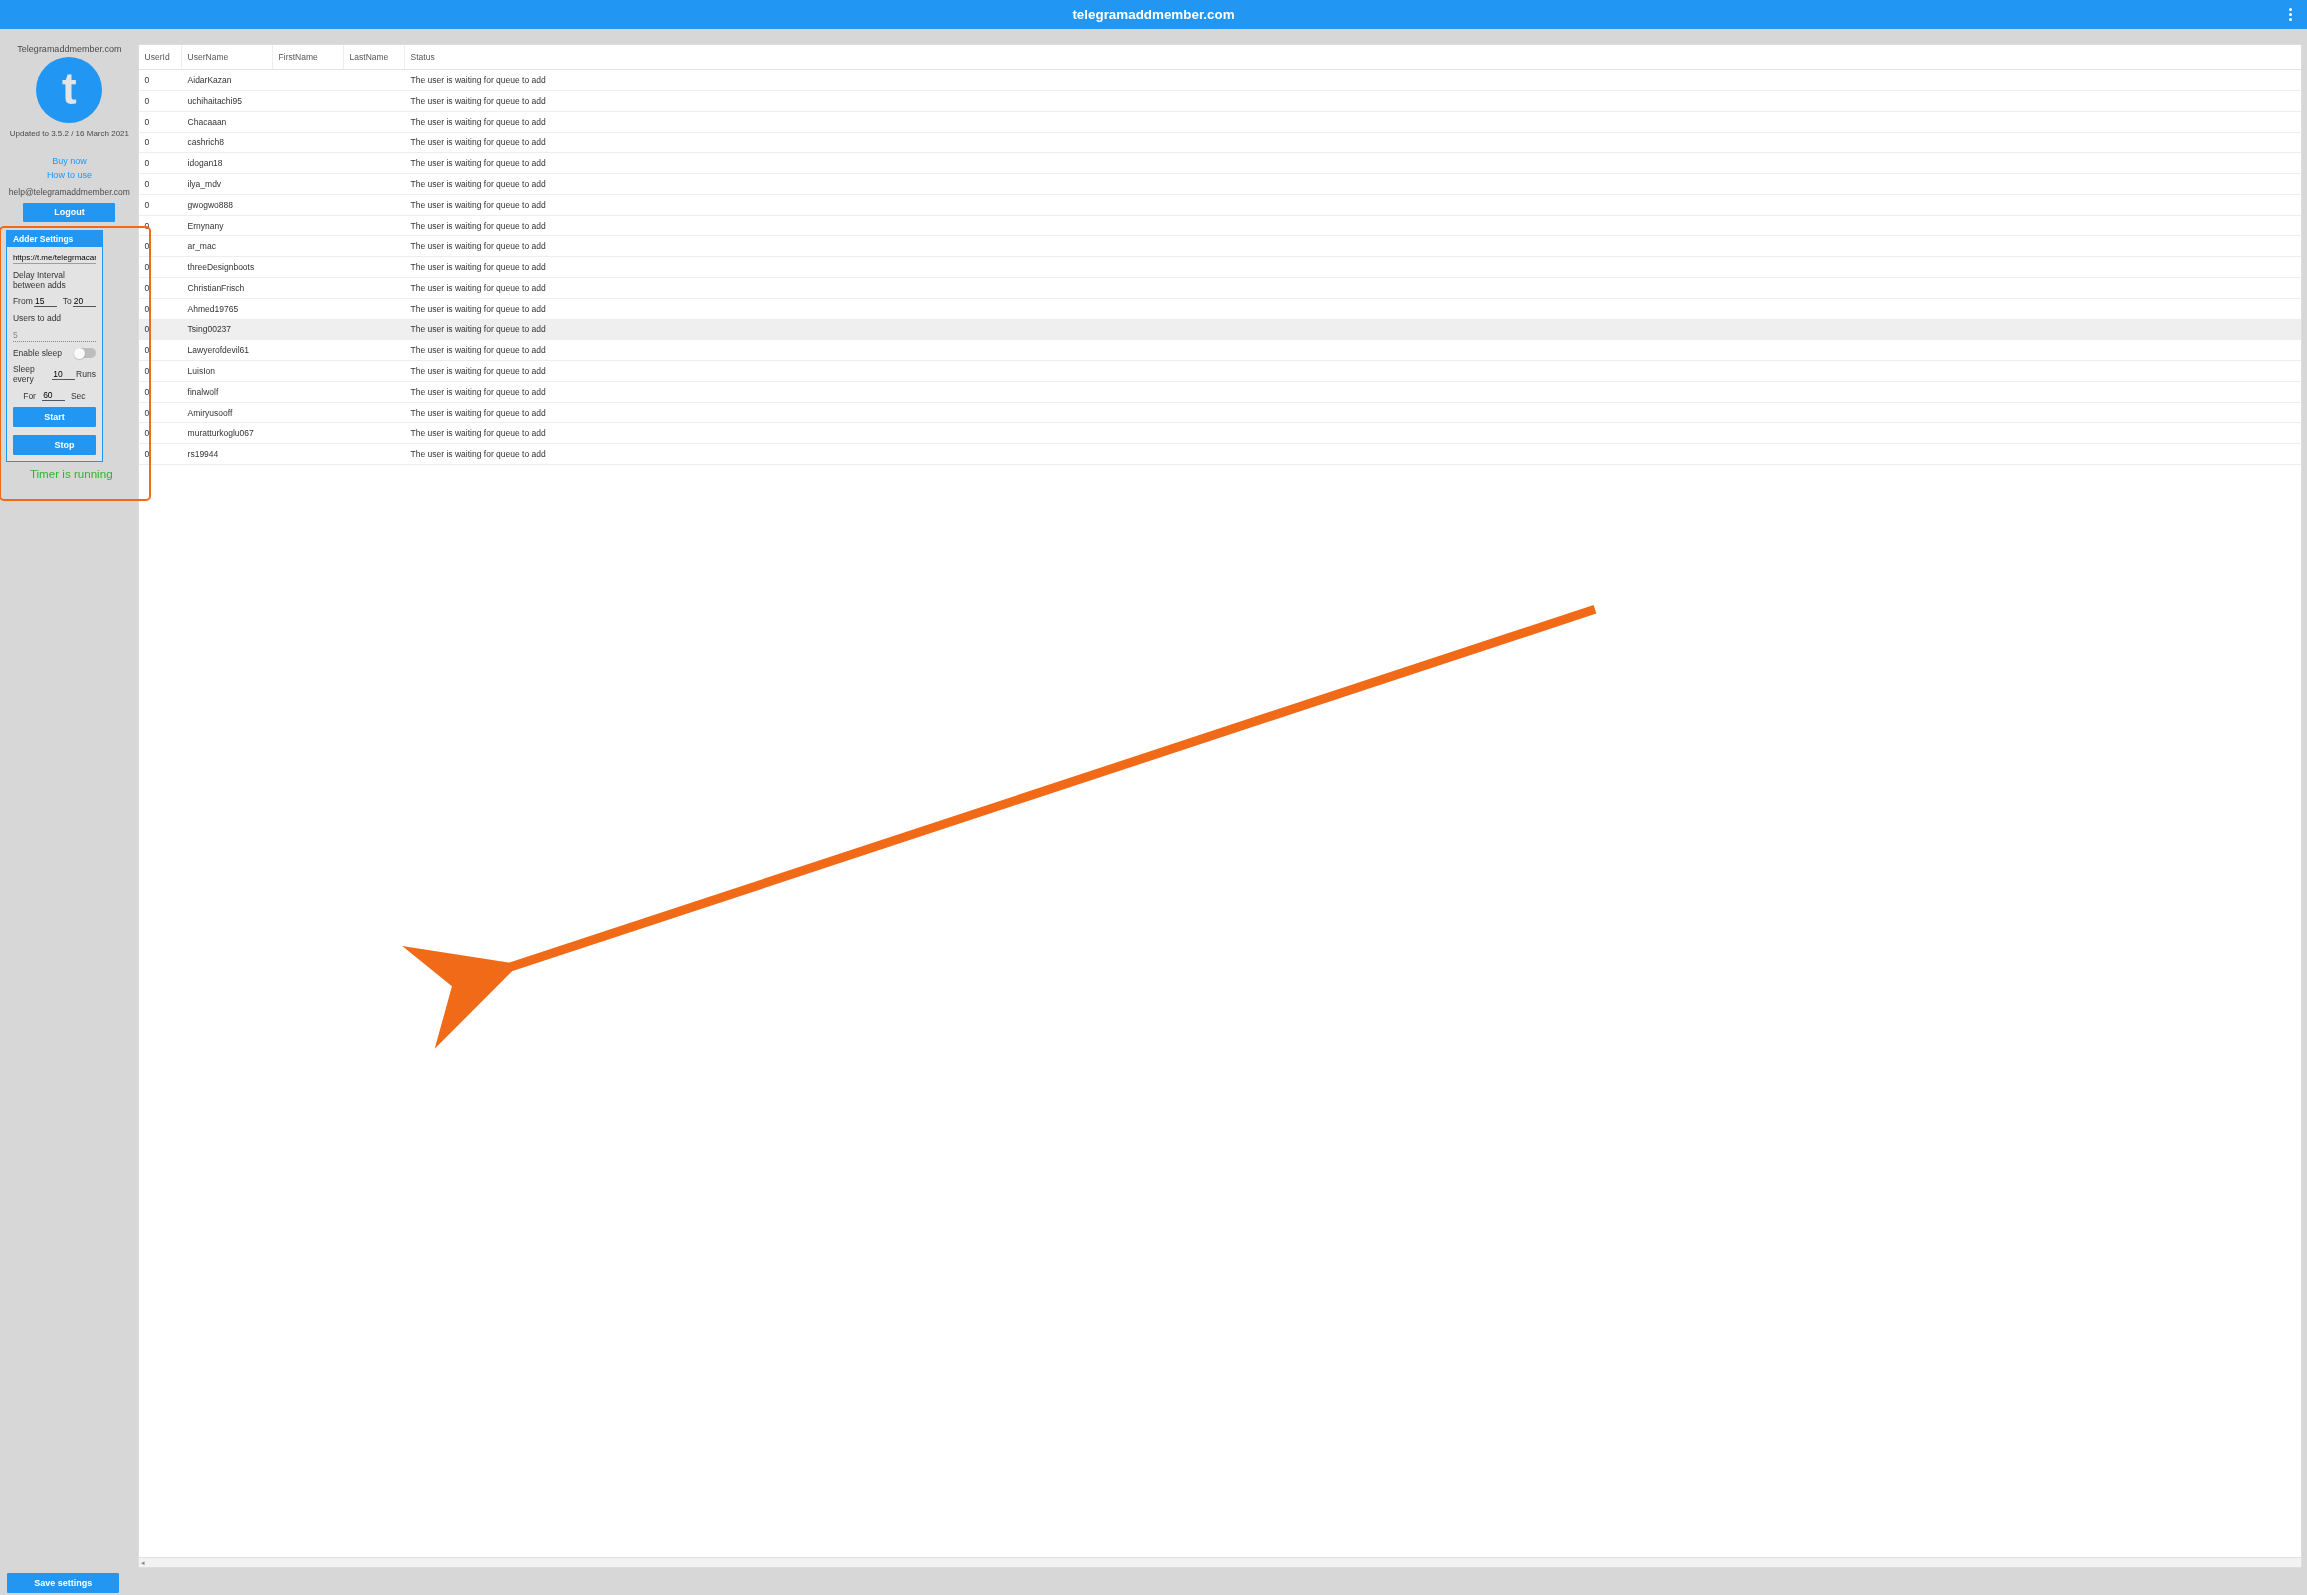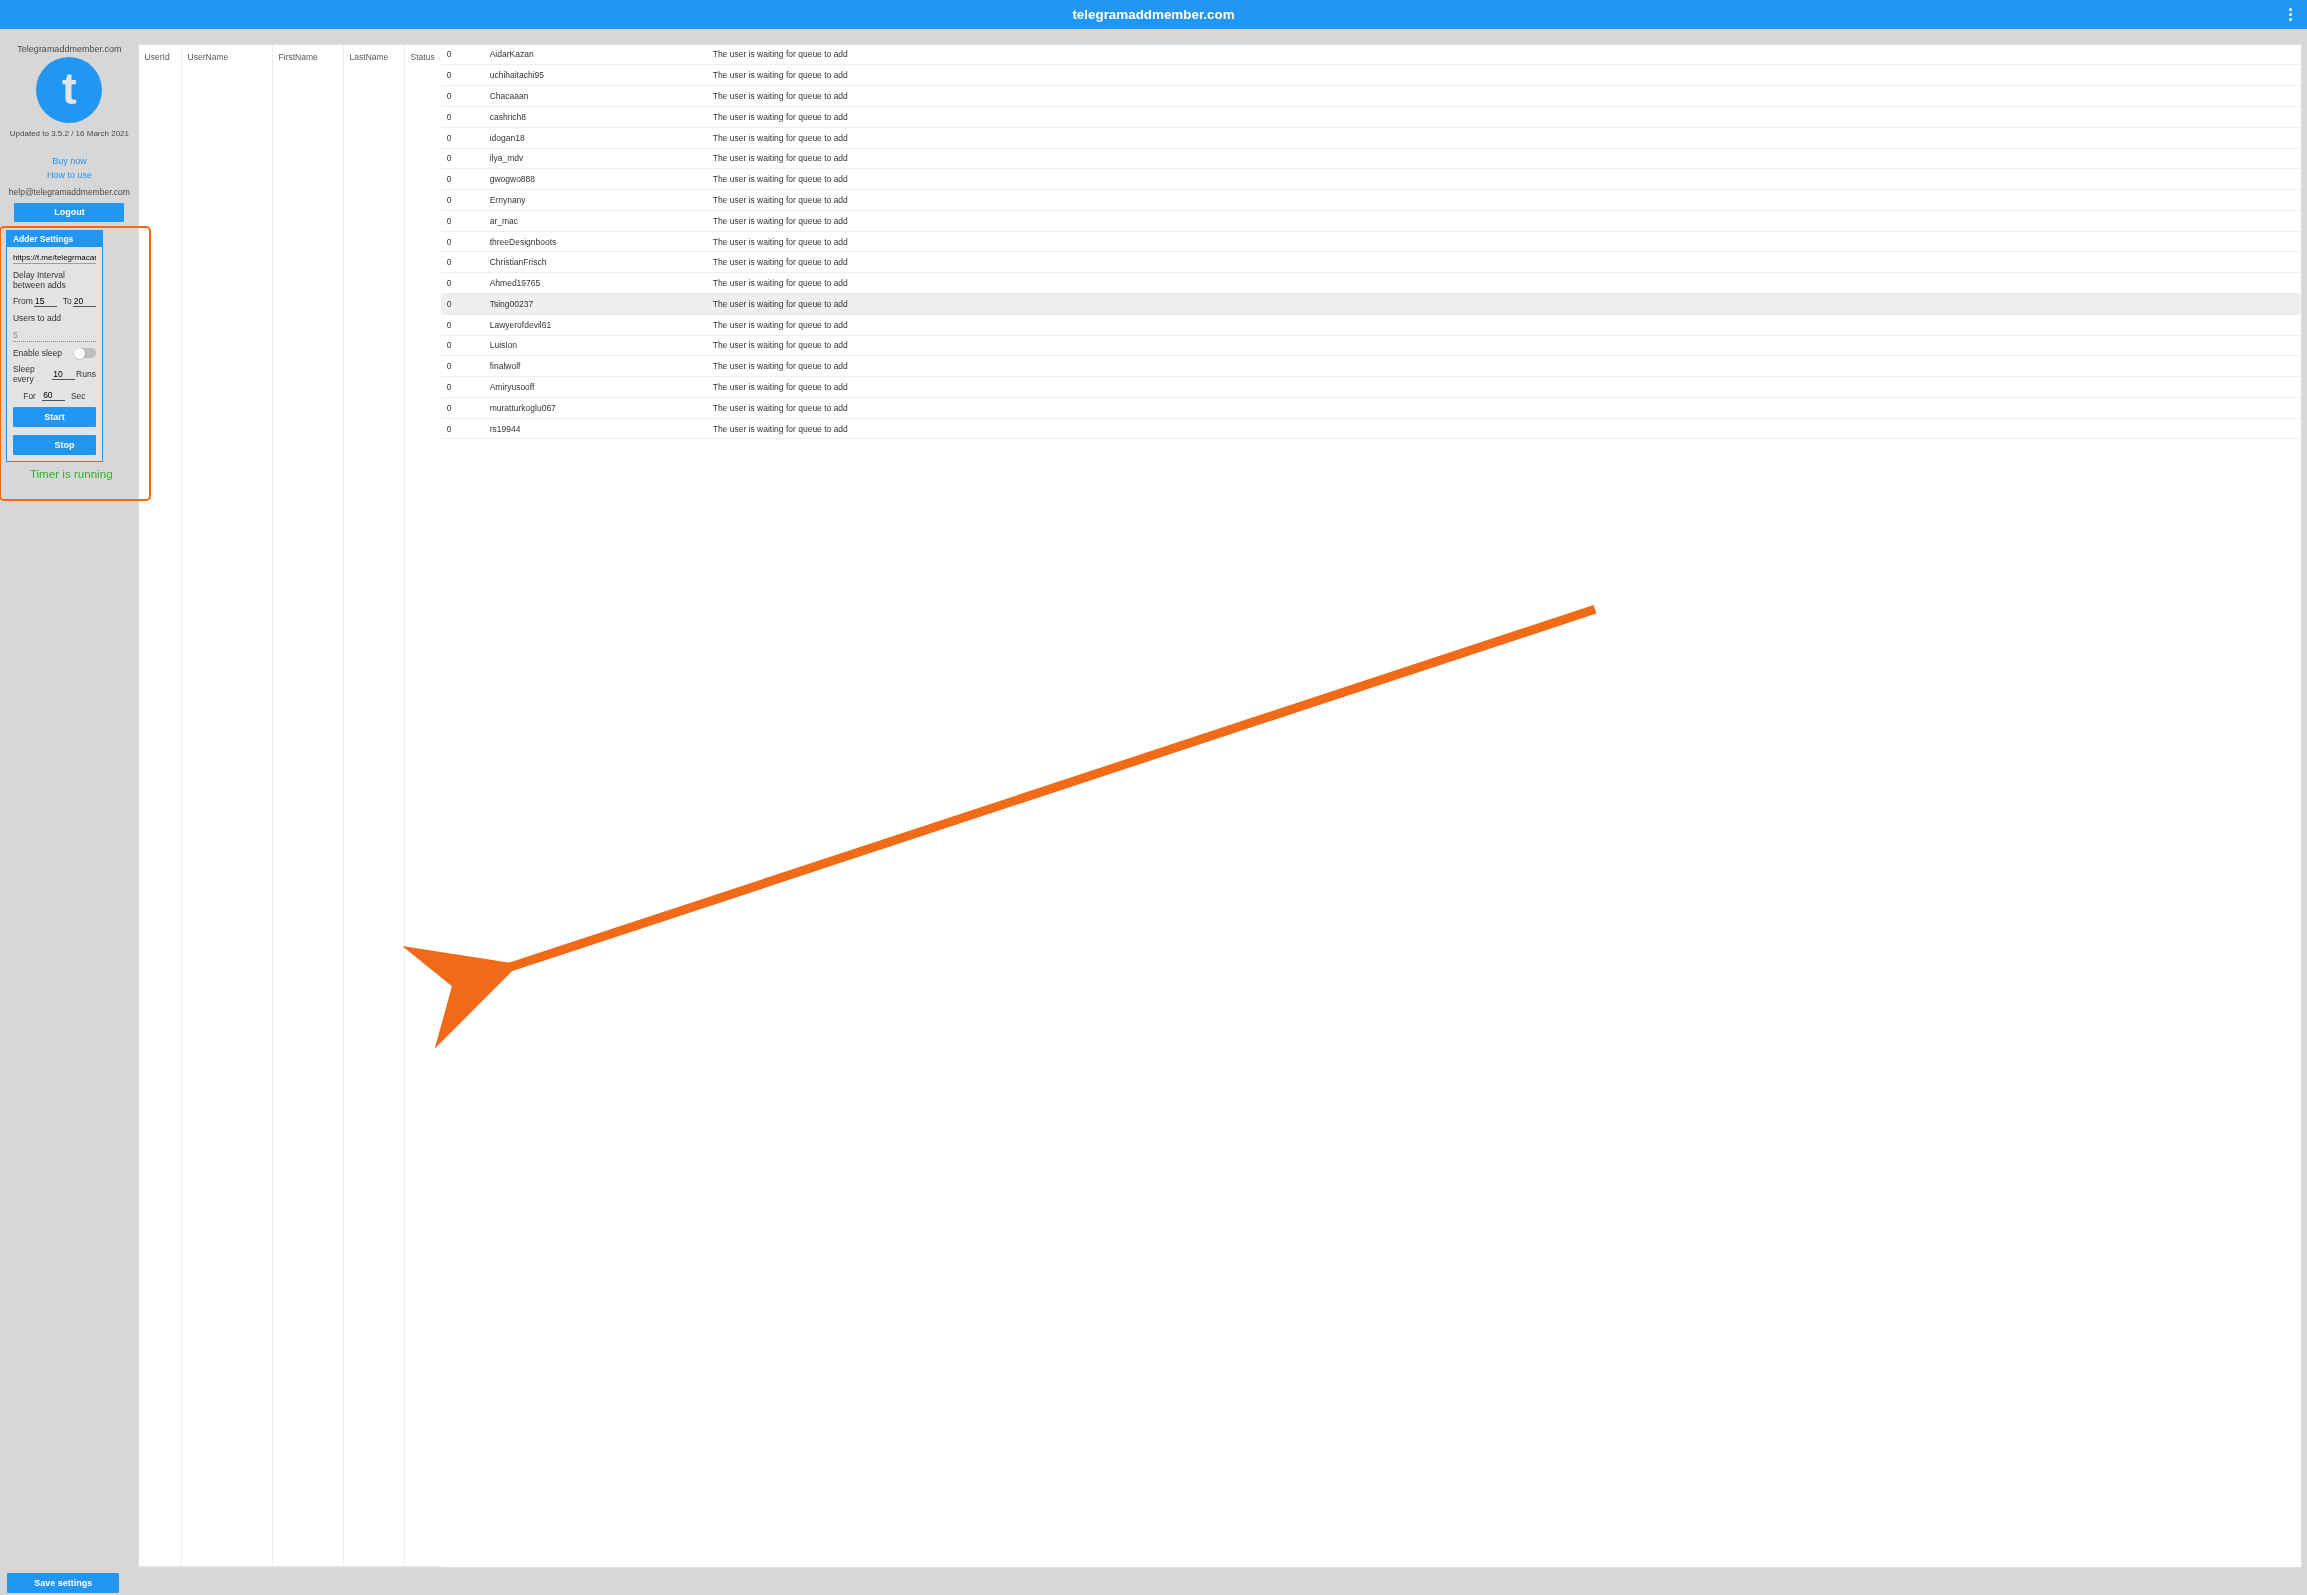--- a/index.html
+++ b/index.html
@@ -15,40 +15,40 @@
   .main { flex:1; display:flex; overflow:hidden; padding:14.6px 4.9px 3.7px 4.9px; gap:3.7px;}
 
   
   .sidebar { width:129px; flex-shrink:0; display:flex; flex-direction:column; align-items:center; text-align:center; }
   .side-title { color:#4a4a4a; font-size:9px; margin-bottom:3.7px;}
   .logo { width:66px; height:66px; border-radius:50%; background:#2196f3; display:flex; align-items:center; justify-content:center; margin-bottom:6px;}
   .logo .t { color:#e5e4e4; font-size:44px; font-weight:700; font-family:"Comic Sans MS", cursive, sans-serif; transform:translateY(-1.2px); }
   .ver { color:#4a4a4a; font-size:8px; margin-bottom:15px;}
   .link { color:#2196f3; font-size:9px; margin:2.4px 0; cursor:pointer;}
   .email { color:#4a4a4a; font-size:8.5px; margin:3.7px 0 6px 0; }
-  .btn { width:110px; background:#2196f3; color:#fff; border:none; padding:4.9px 0; font-size:9px; font-weight:600; cursor:pointer; border-radius:1.2px;}
+  .btn { width:92px; background:#2196f3; color:#fff; border:none; padding:4.9px 0; font-size:9px; font-weight:600; cursor:pointer; border-radius:1.2px;}
   .btn + .btn { margin-top:2px;padding-left:20px;}
 
   .panel-wrap { position:relative; margin-top:7.3px; width:127px; }
   .highlight-box { position:absolute; inset:-3.7px -18px -21px -7.3px; border:2.4px solid #f06a18; border-radius:4.9px; pointer-events:none; z-index:5;}
   .panel { border:0.6px solid #2196f3; background:#e3e3e3; width:97px; text-align:left; font-size:8.5px; color:#333; }
   .panel-head { background:#2196f3; color:#fff; font-weight:600; padding:3px 6px; font-size:8.5px;}
   .panel-body { padding:4.9px 6px 6px 6px; display:flex; flex-direction:column; gap:6px;}
   .url-input { width:100%; border:none; border-bottom:0.6px solid #9e9e9e; background:transparent; font-size:8px; padding:1.2px 0;}
   .row { display:flex; align-items:center; gap:1px; }
   .inline-input { width:23px; border:none; border-bottom:0.6px solid #555; background:transparent; font-size:8.5px; text-align:left; padding:0 1.2px;}
   .dotted-input { width:100%; border:none; border-bottom:0.6px dotted #888; background:transparent; font-size:8.5px; color:#888; padding:1.2px 0; }
   .toggle { width:21px; height:9.7px; border-radius:6px; background:#bdbdbd; position:relative; }
   .toggle .knob { width:11px; height:11px; border-radius:50%; background:#fafafa; box-shadow:0 0.6px 1.2px rgba(0,0,0,.3); position:absolute; top:-0.6px; left:-0.6px; }
   .panel .btn { width:100%; }
 
   .timer-text { color:#2db42d; font-size:11.6px; margin-top:4.9px; align-self:flex-start; padding-left:3.7px;}
 
   
-  .content { flex:1; background:#fff; border:0.6px solid #ddd; display:flex; flex-direction:row; overflow:hidden;}
+  .content { flex:1; background:#fff; border:0.6px solid #ddd; display:flex; flex-direction:column; overflow:hidden;}
   .thead, .trow { display:grid; grid-template-columns: 43px 91px 71px 61px 1fr; }
   .thead { border-bottom:0.6px solid #e4e4e4; background:#fff;}
   .thead .th { padding:7.3px 6px; color:#555; font-size:8.5px; border-right:0.6px solid #eee;}
   .tbody { flex:1; overflow-y:auto; }
   .trow { border-bottom:0.6px solid #eee; font-size:8.5px; color:#333; }
   .trow .td { padding:4.9px 6px; white-space:nowrap; overflow:hidden; text-overflow:ellipsis;}
   .trow:nth-child(even) { background:#fafafa00; }
   .trow.hl { background:#efefef; }
   .hscroll { height:9.7px; background:#f2f2f2; border-top:0.6px solid #e0e0e0; position:relative;}
   .hscroll .thumb-left { position:absolute; left:0; top:0; bottom:0; width:8.5px; display:flex;align-items:center;justify-content:center;color:#888;font-size:6px;}

